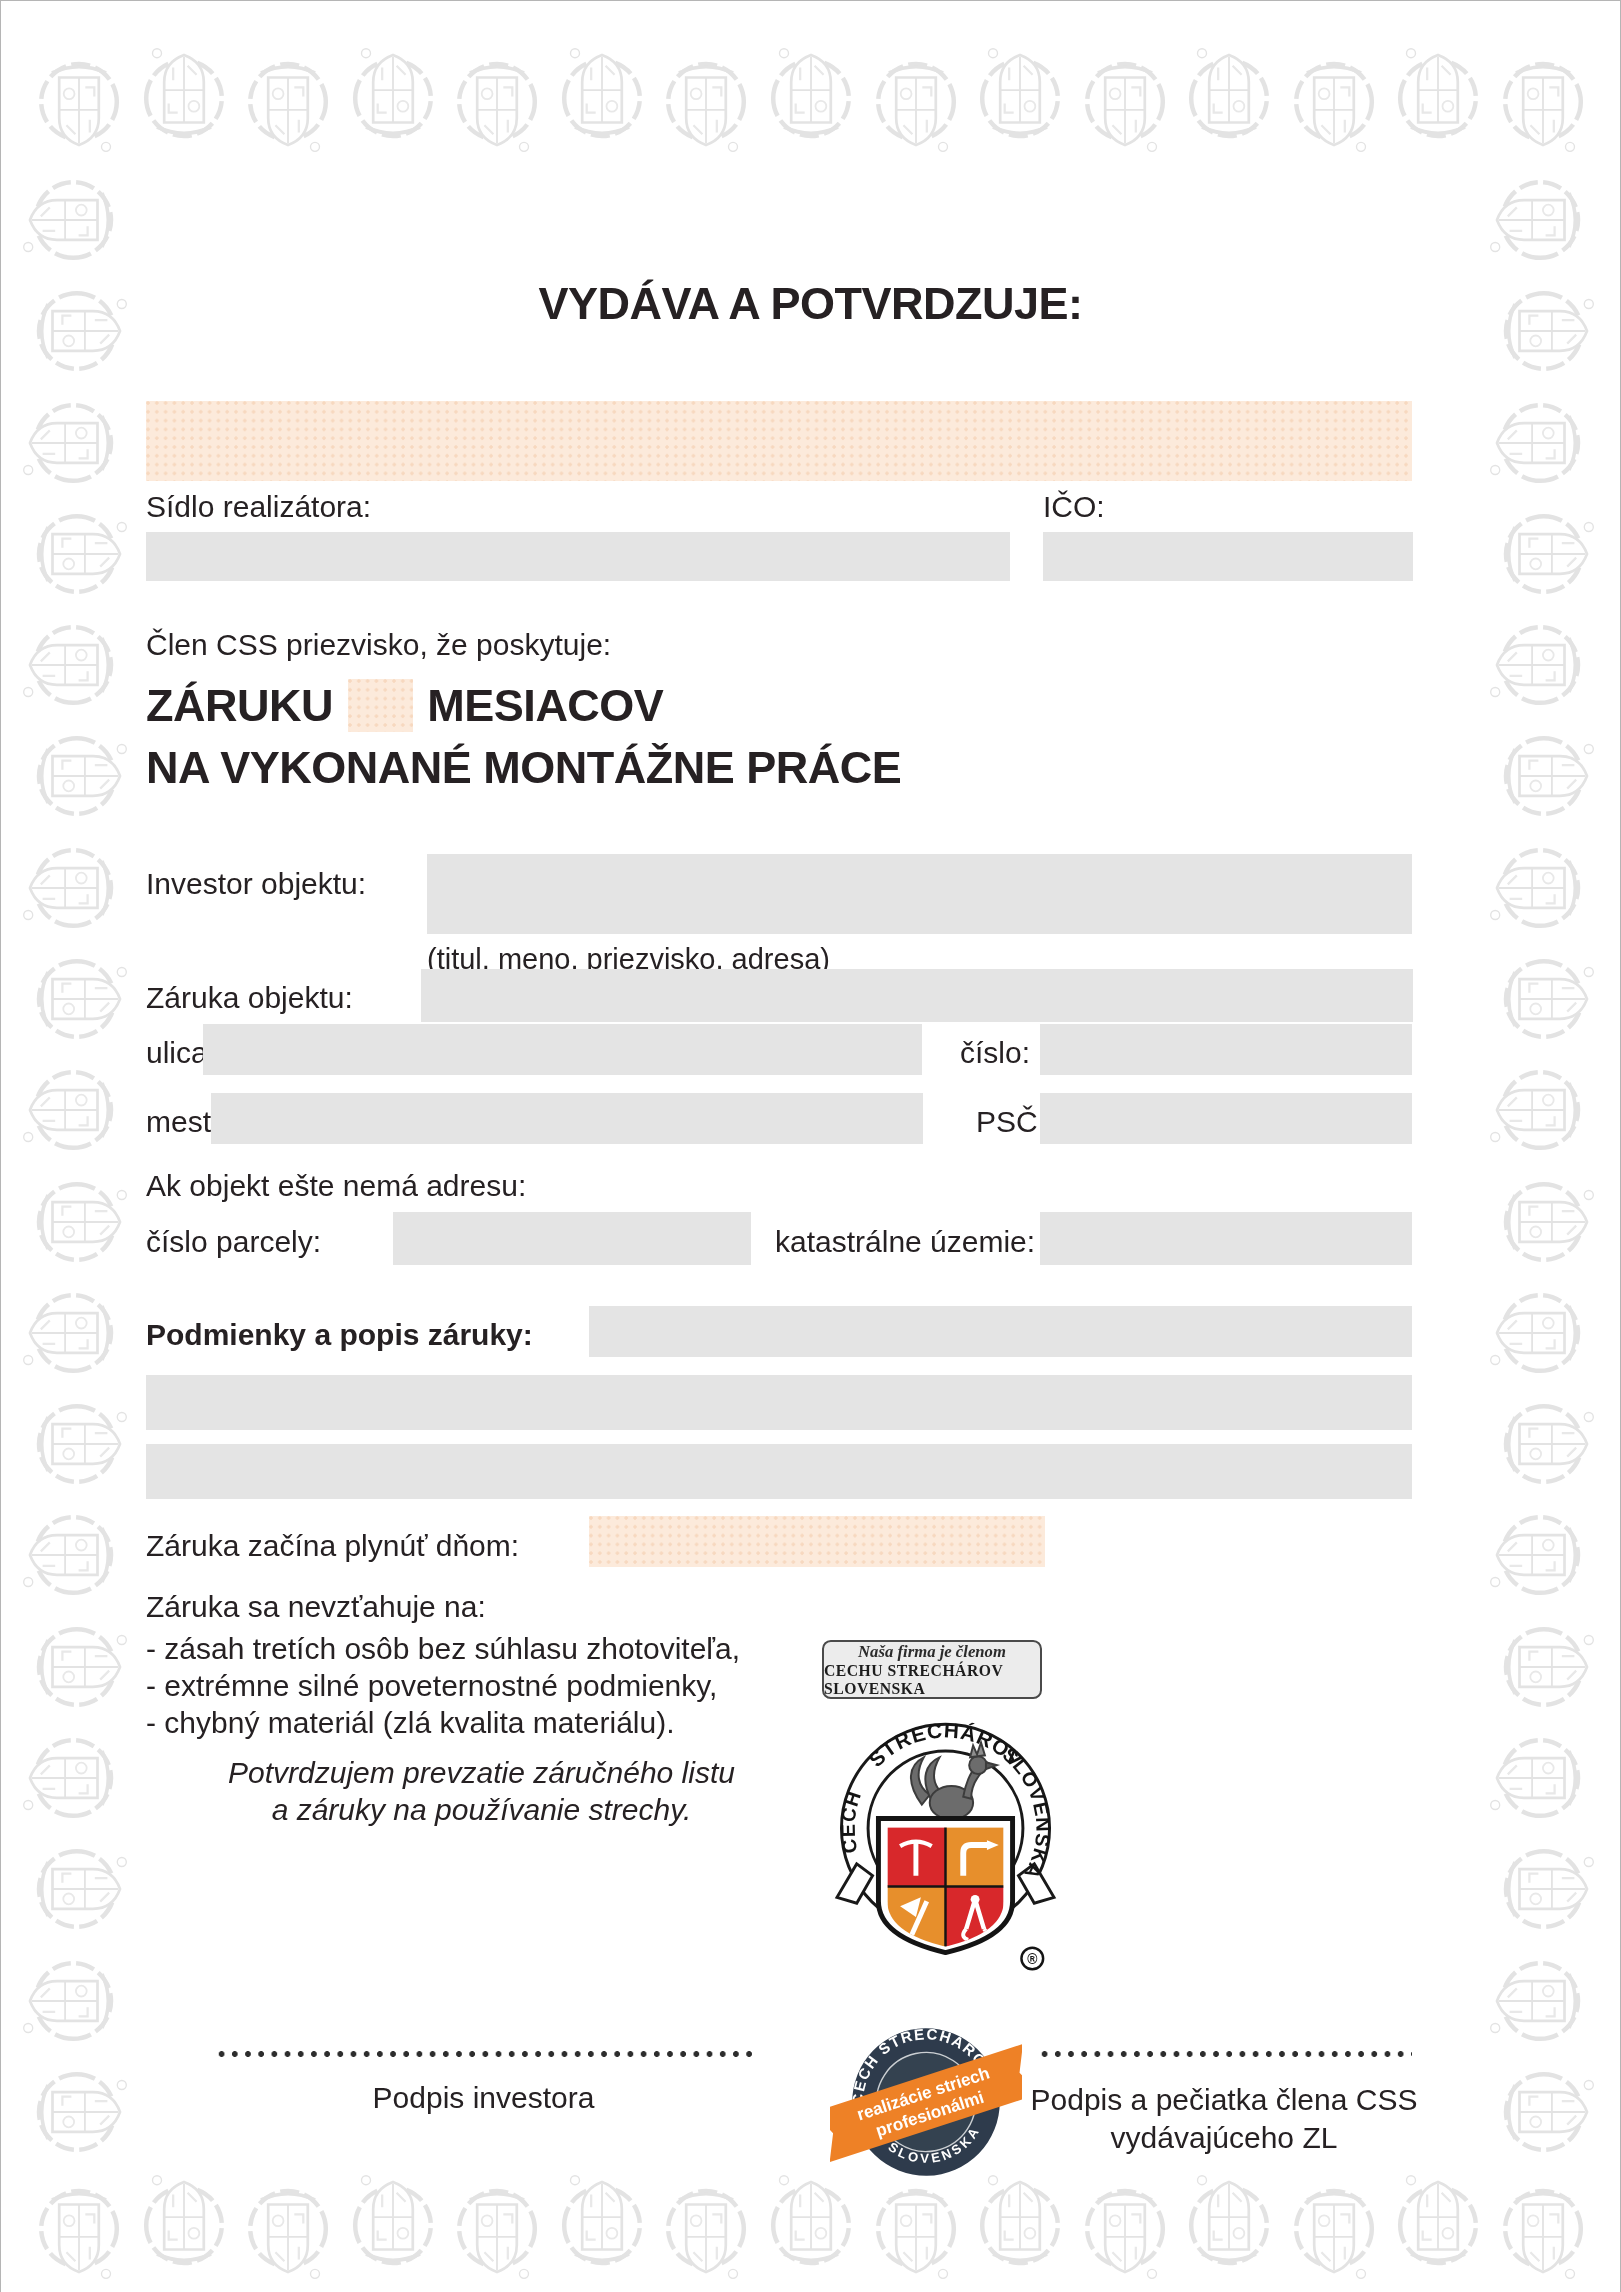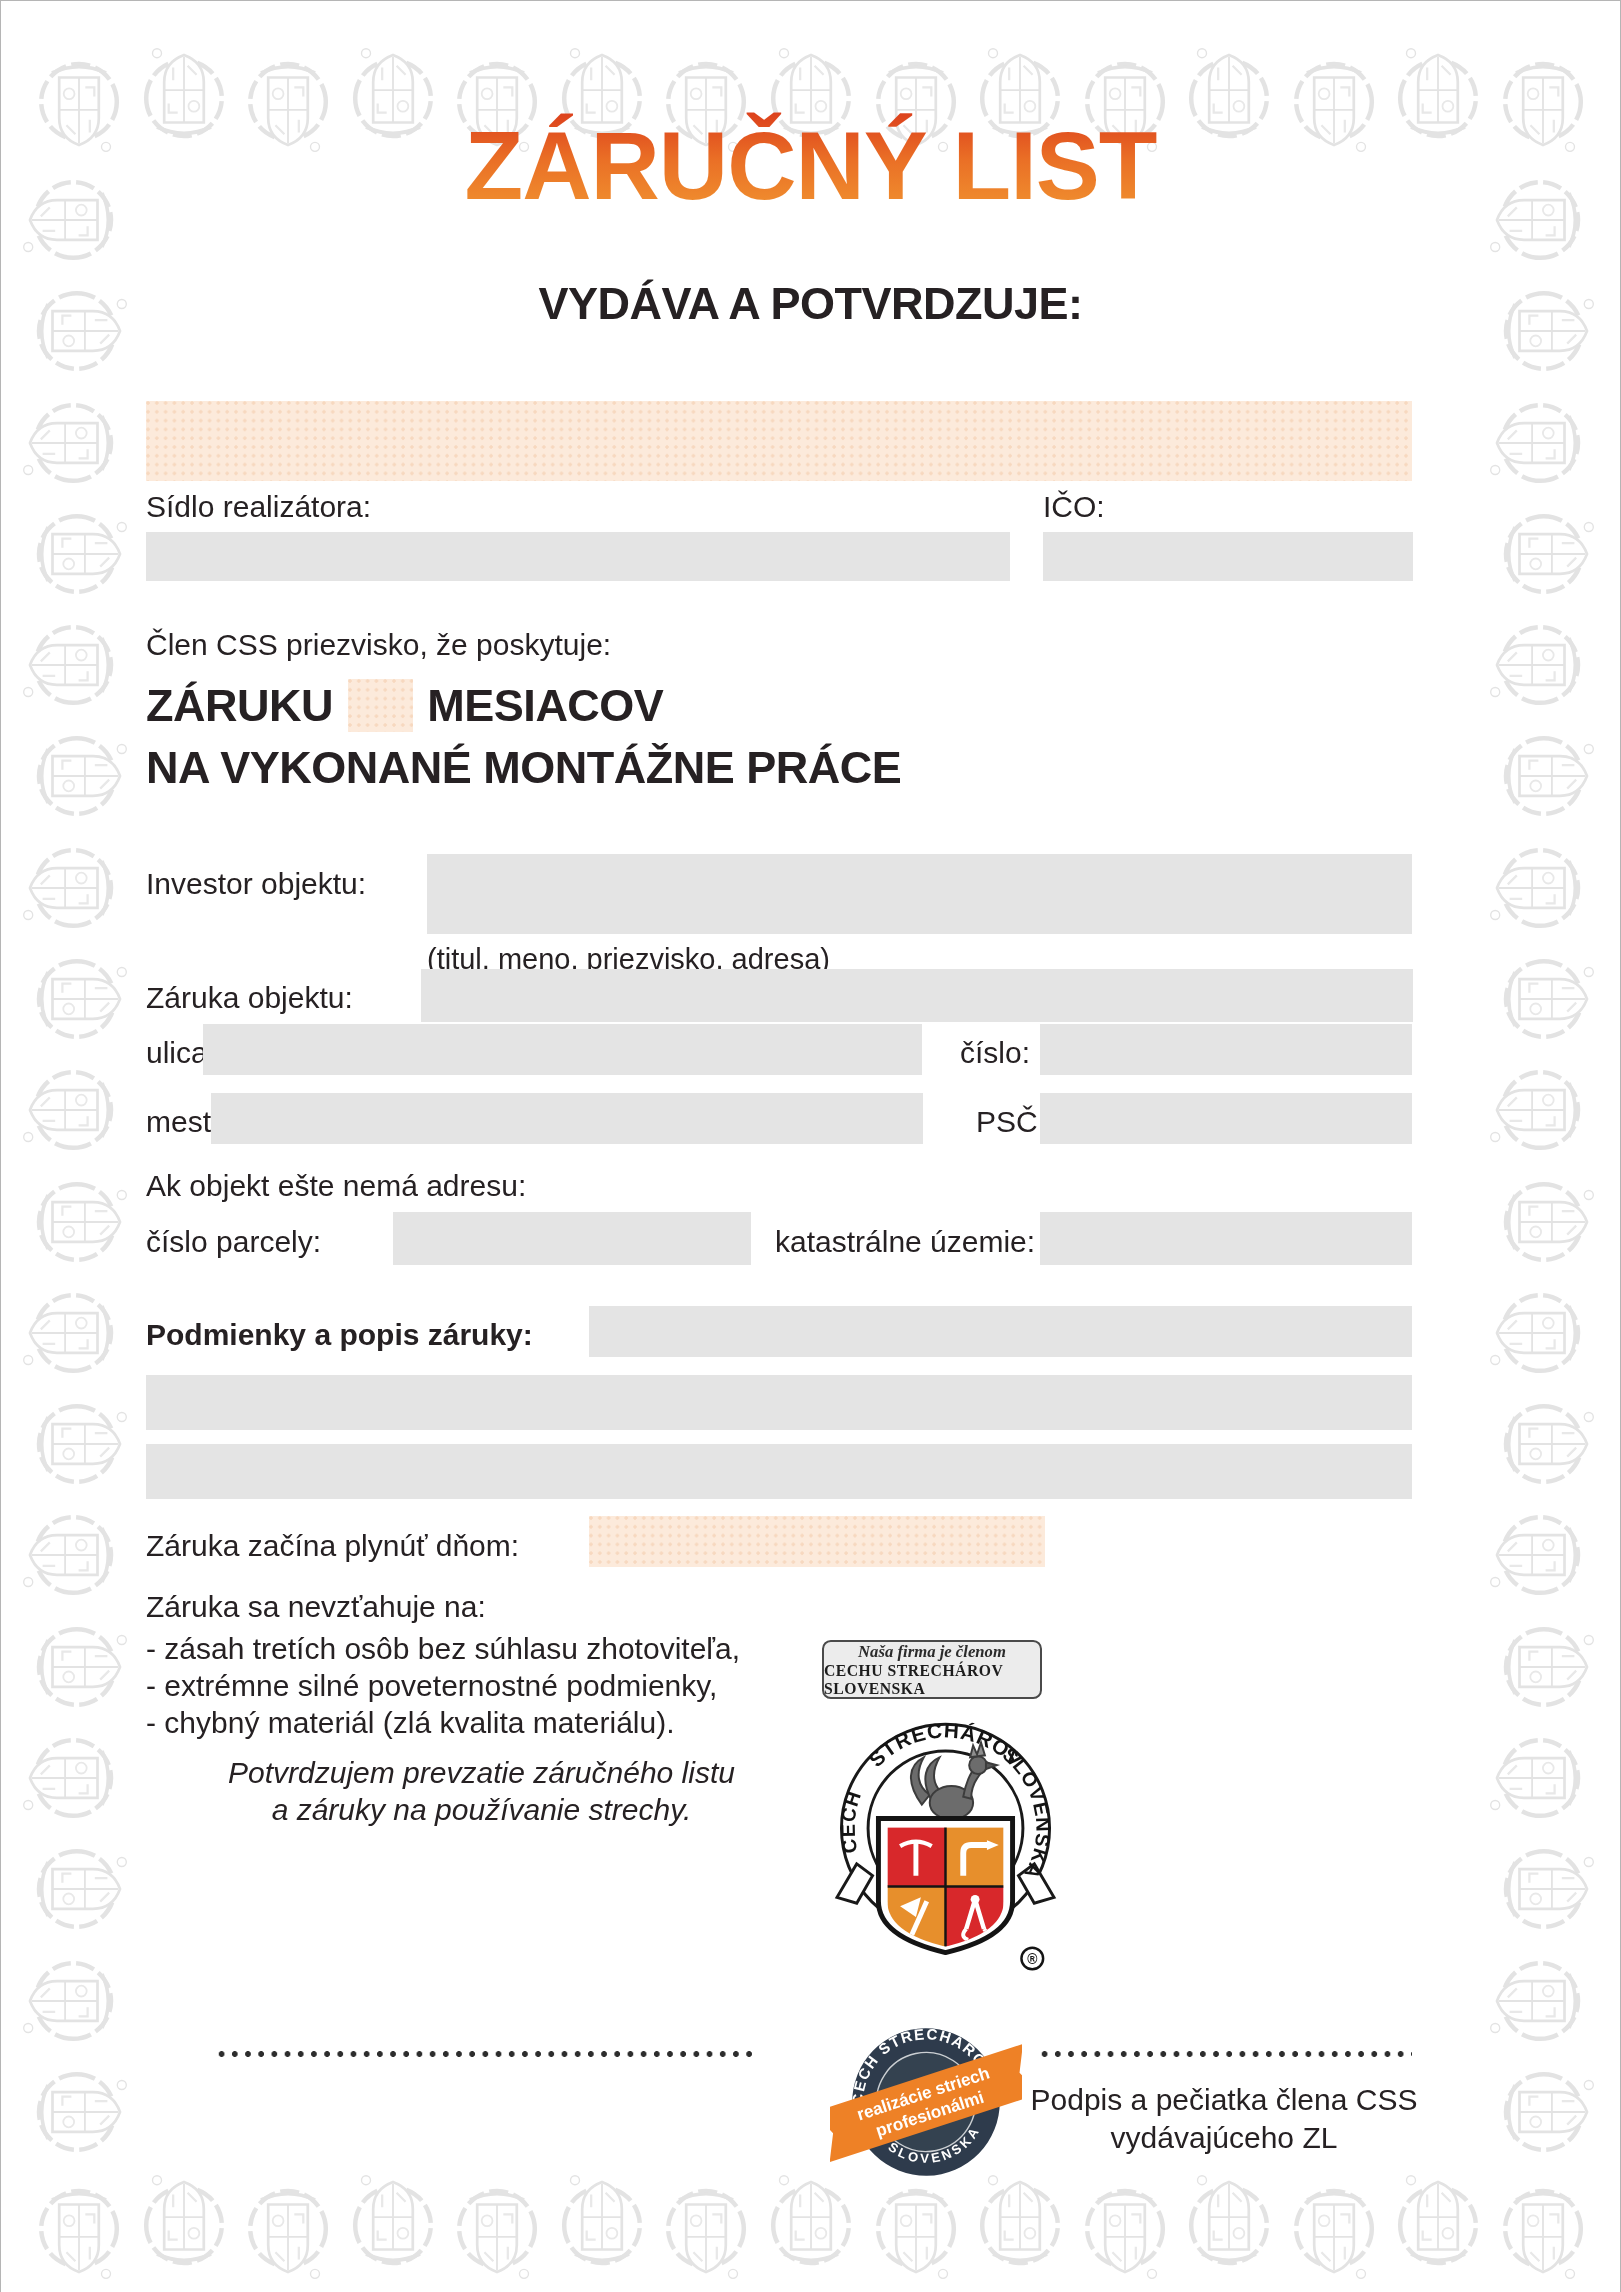--- a/index.html
+++ b/index.html
@@ -310,21 +310,20 @@
         <use href="#wm-emblem"></use>
       </svg>
       <svg viewBox="0 0 100 120">
         <use href="#wm-emblem"></use>
       </svg>
       <svg viewBox="0 0 100 120">
         <use href="#wm-emblem"></use>
       </svg>
     </div>
 
-  <div id="title" class="abs">ZÁRUČNÝ LIST</div>
   <div id="subtitle" class="abs">VYDÁVA A POTVRDZUJE:</div>
 
   <div id="realizator-box" class="abs box-peach"></div>
 
   <div id="sidlo-label" class="abs">Sídlo realizátora:</div>
   <div id="ico-label" class="abs">IČO:</div>
   <div id="sidlo-box" class="abs box-gray"></div>
   <div id="ico-box" class="abs box-gray"></div>
 
   <div id="confirm-line" class="abs">Člen CSS priezvisko, že poskytuje:</div>
@@ -438,20 +437,21 @@
     </g>
 
     <g>
       <circle cx="208" cy="254" r="11" fill="#ffffff" stroke="#141414" stroke-width="2.5"></circle>
       <text x="208" y="260" text-anchor="middle" font-size="14" font-weight="bold" fill="#141414">®</text>
     </g>
   </svg>
 
   <div id="sig-line-left" class="abs dotline"></div>
   <div id="sig-line-right" class="abs dotline"></div>
+  <div id="sig-left-label" class="abs">Podpis investora</div>
   <div id="sig-right-label" class="abs">
     <div>Podpis a pečiatka člena CSS</div>
     <div>vydávajúceho ZL</div>
   </div>
 
   <svg id="stamp" class="abs" viewBox="0 0 190 190">
     <defs>
       <path id="stampTop" d="M33,95 A62,62 0 0 1 157,95" fill="none"></path>
       <path id="stampBottom" d="M37,110.5 A60,60 0 0 0 153,110.5" fill="none"></path>
     </defs>

